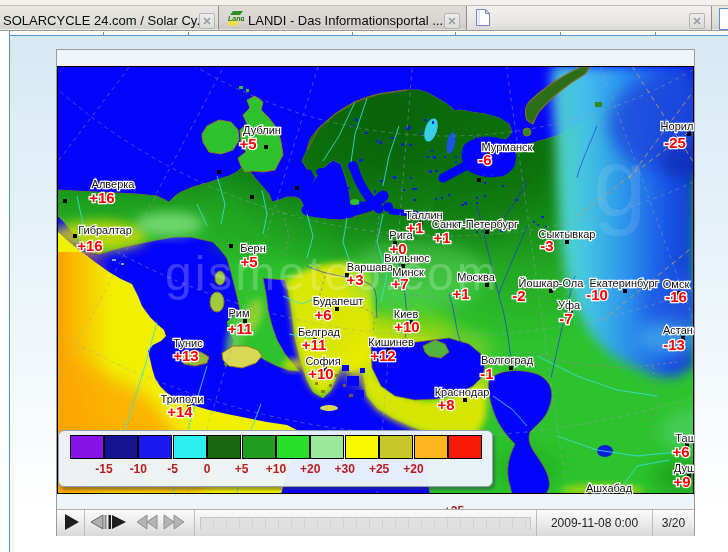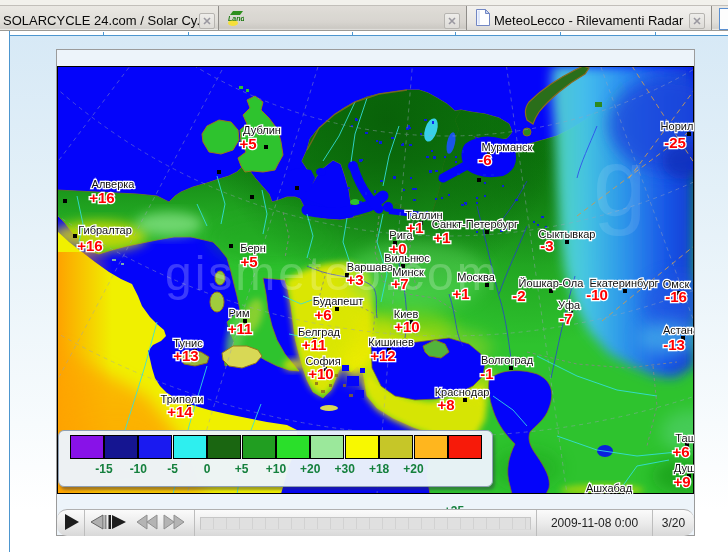--- a/index.html
+++ b/index.html
@@ -13,27 +13,27 @@
 .closebox svg{position:absolute;left:3px;top:3px;}
 #tab3bg{position:absolute;left:467px;top:0;width:244px;height:24px;background:linear-gradient(#f2f1ee,#e8e6e2 70%,#dbd9d5);}
 #newtabbox{position:absolute;left:719px;top:2px;width:9px;height:20px;background:#fdfdfd;border:1px solid #5a8fd0;}
 #content{position:absolute;left:0;top:31px;width:728px;height:521px;background:#fff;}
 #contentbg{position:absolute;left:10px;top:4px;width:718px;height:517px;background:linear-gradient(#d7e9f6 0%,#e3f0f8 30%,#f7fbfd 75%,#ffffff 92%);}
 #vline{position:absolute;left:9px;top:0;width:1px;height:521px;background:#4d96cf;}
 #hline{position:absolute;left:10px;top:4px;width:718px;height:1px;background:#4d96cf;}
 .tick{position:absolute;top:1px;width:1px;height:4px;background:#4d96cf;}
 #mapbox{position:absolute;left:56px;top:18px;width:637px;height:485px;border:1px solid #9b9b9b;background:#edf4fa;}
 #mapwrap{position:absolute;left:0px;top:16px;width:637px;height:428px;}
-#controls{position:absolute;left:0;top:459px;width:637px;height:26px;border-top:1px solid #b0b0b0;background:linear-gradient(#fbfbfb,#eaeaea 55%,#d8d8d8);border-radius:10px;}
+#controls{position:absolute;left:0;top:459px;width:637px;height:26px;border-top:1px solid #b0b0b0;background:linear-gradient(#fbfbfb,#eaeaea 55%,#d8d8d8);}
 .ccell{position:absolute;top:0;height:26px;border-right:1px solid #bdbdbd;}
 #track{position:absolute;left:143px;top:7px;width:329px;height:11px;background:repeating-linear-gradient(90deg,#e0e0e0 0,#e0e0e0 12px,#d2d2d2 12px,#d2d2d2 13px);border:1px solid #c6c6c6;border-bottom-color:#dadada;}
 .ctxt{position:absolute;top:0;height:26px;line-height:26px;text-align:center;font-size:12px;color:#222;}
 #legend{position:absolute;left:1px;top:380px;width:433px;height:55px;background:rgba(236,244,251,0.97);border:1px solid #8fa0b4;border-radius:6px;box-shadow:2px 3px 3px rgba(50,50,70,0.45);}
 .sw{position:absolute;top:4px;width:32px;height:22px;border:1px solid #000;}
-.lb{position:absolute;top:31px;width:34px;text-align:center;font-weight:bold;font-size:12px;color:#15803d;}
+.lb{position:absolute;top:31px;width:34px;text-align:center;font-weight:bold;font-size:12px;color:#b91c1c;}
 </style>
 </head>
 <body>
 <div id="topstrip"></div>
 <div id="tabbar">
   <div class="tab" style="left:0;width:218px;">
     <div class="tabtxt" style="left:3px;">SOLARCYCLE 24.com / Solar Cy...</div>
     <div class="closebox" style="left:199px;">
         <svg width="8" height="8">
           <path d="M1,1 L7,7 M7,1 L1,7" stroke="#9a98a0" stroke-width="1.6" fill="none"></path>
@@ -41,35 +41,35 @@
       </div>
   </div>
   <div class="sep" style="left:218px;"></div>
   <div style="position:absolute;left:219px;top:0;width:247px;height:24px;background:rgba(160,158,152,0.14);"></div>
   <div class="tab" style="left:219px;width:247px;">
     <svg style="position:absolute;left:8px;top:4px;" width="17" height="17" viewBox="0 0 17 17">
       <ellipse cx="6" cy="13" rx="5" ry="3" fill="#f5e03a"></ellipse>
       <path d="M6,1 L16,1 L13,5 L3,5 Z" fill="#2e8f1e"></path>
       <text x="1" y="11" font-size="7" font-style="italic" font-weight="bold" fill="#1d7a12" font-family="Liberation Sans">Landi</text>
     </svg>
+    <div class="tabtxt" style="left:29px;">LANDI - Das Informationsportal ...</div>
     <div class="closebox" style="left:225px;">
         <svg width="8" height="8">
           <path d="M1,1 L7,7 M7,1 L1,7" stroke="#9a98a0" stroke-width="1.6" fill="none"></path>
         </svg>
       </div>
   </div>
   <div class="sep" style="left:466px;"></div>
   <div id="tab3bg"></div>
   <div class="tab" style="left:467px;width:244px;">
     <svg style="position:absolute;left:9px;top:3px;" width="14" height="17" viewBox="0 0 14 17">
       <path d="M0.5,0.5 L9.5,0.5 L13.5,4.5 L13.5,16.5 L0.5,16.5 Z" fill="#ffffff" stroke="#7287c4" stroke-width="1"></path>
       <path d="M9.5,0.5 L9.5,4.5 L13.5,4.5 Z" fill="#c9d6f2" stroke="#7287c4" stroke-width="1"></path>
       <path d="M1.5,1.5 L4,1.5 L4,15.5 L1.5,15.5 Z" fill="#dde6fa"></path>
     </svg>
-    <div class="tabtxt" style="left:27px;">MeteoLecco - Rilevamenti Radar</div>
     <div class="closebox" style="left:222px;">
         <svg width="8" height="8">
           <path d="M1,1 L7,7 M7,1 L1,7" stroke="#9a98a0" stroke-width="1.6" fill="none"></path>
         </svg>
       </div>
   </div>
   <div class="sep" style="left:711px;"></div>
   <div id="newtabbox"></div>
 </div>
 <div id="content">
@@ -454,21 +454,21 @@
 <div class="sw" style="left:354.5px;background:#ffb61e;"></div>
 <div class="sw" style="left:388.9px;background:#f71a09;"></div>
 <div class="lb" style="left:27.9px;">-15</div>
 <div class="lb" style="left:62.3px;">-10</div>
 <div class="lb" style="left:96.7px;">-5</div>
 <div class="lb" style="left:131.1px;">0</div>
 <div class="lb" style="left:165.5px;">+5</div>
 <div class="lb" style="left:199.9px;">+10</div>
 <div class="lb" style="left:234.3px;">+20</div>
 <div class="lb" style="left:268.7px;">+30</div>
-<div class="lb" style="left:303.1px;">+18</div>
+<div class="lb" style="left:303.1px;">+25</div>
 <div class="lb" style="left:337.5px;">+20</div>
 <div class="lb" style="left:378px;margin-top:42px;">+35</div>
       </div>
     <div id="controls">
       <div class="ccell" style="left:0;width:27px;"></div>
       <div class="ccell" style="left:28px;width:109px;"></div>
       <div class="ccell" style="left:138px;width:341px;"></div>
       <div class="ccell" style="left:480px;width:115px;"></div>
       <svg style="position:absolute;left:0;top:0;" width="480" height="26" viewBox="0 0 480 26">
         <polygon points="8,4 8,20 22,12" fill="#1c1c1c"></polygon>

